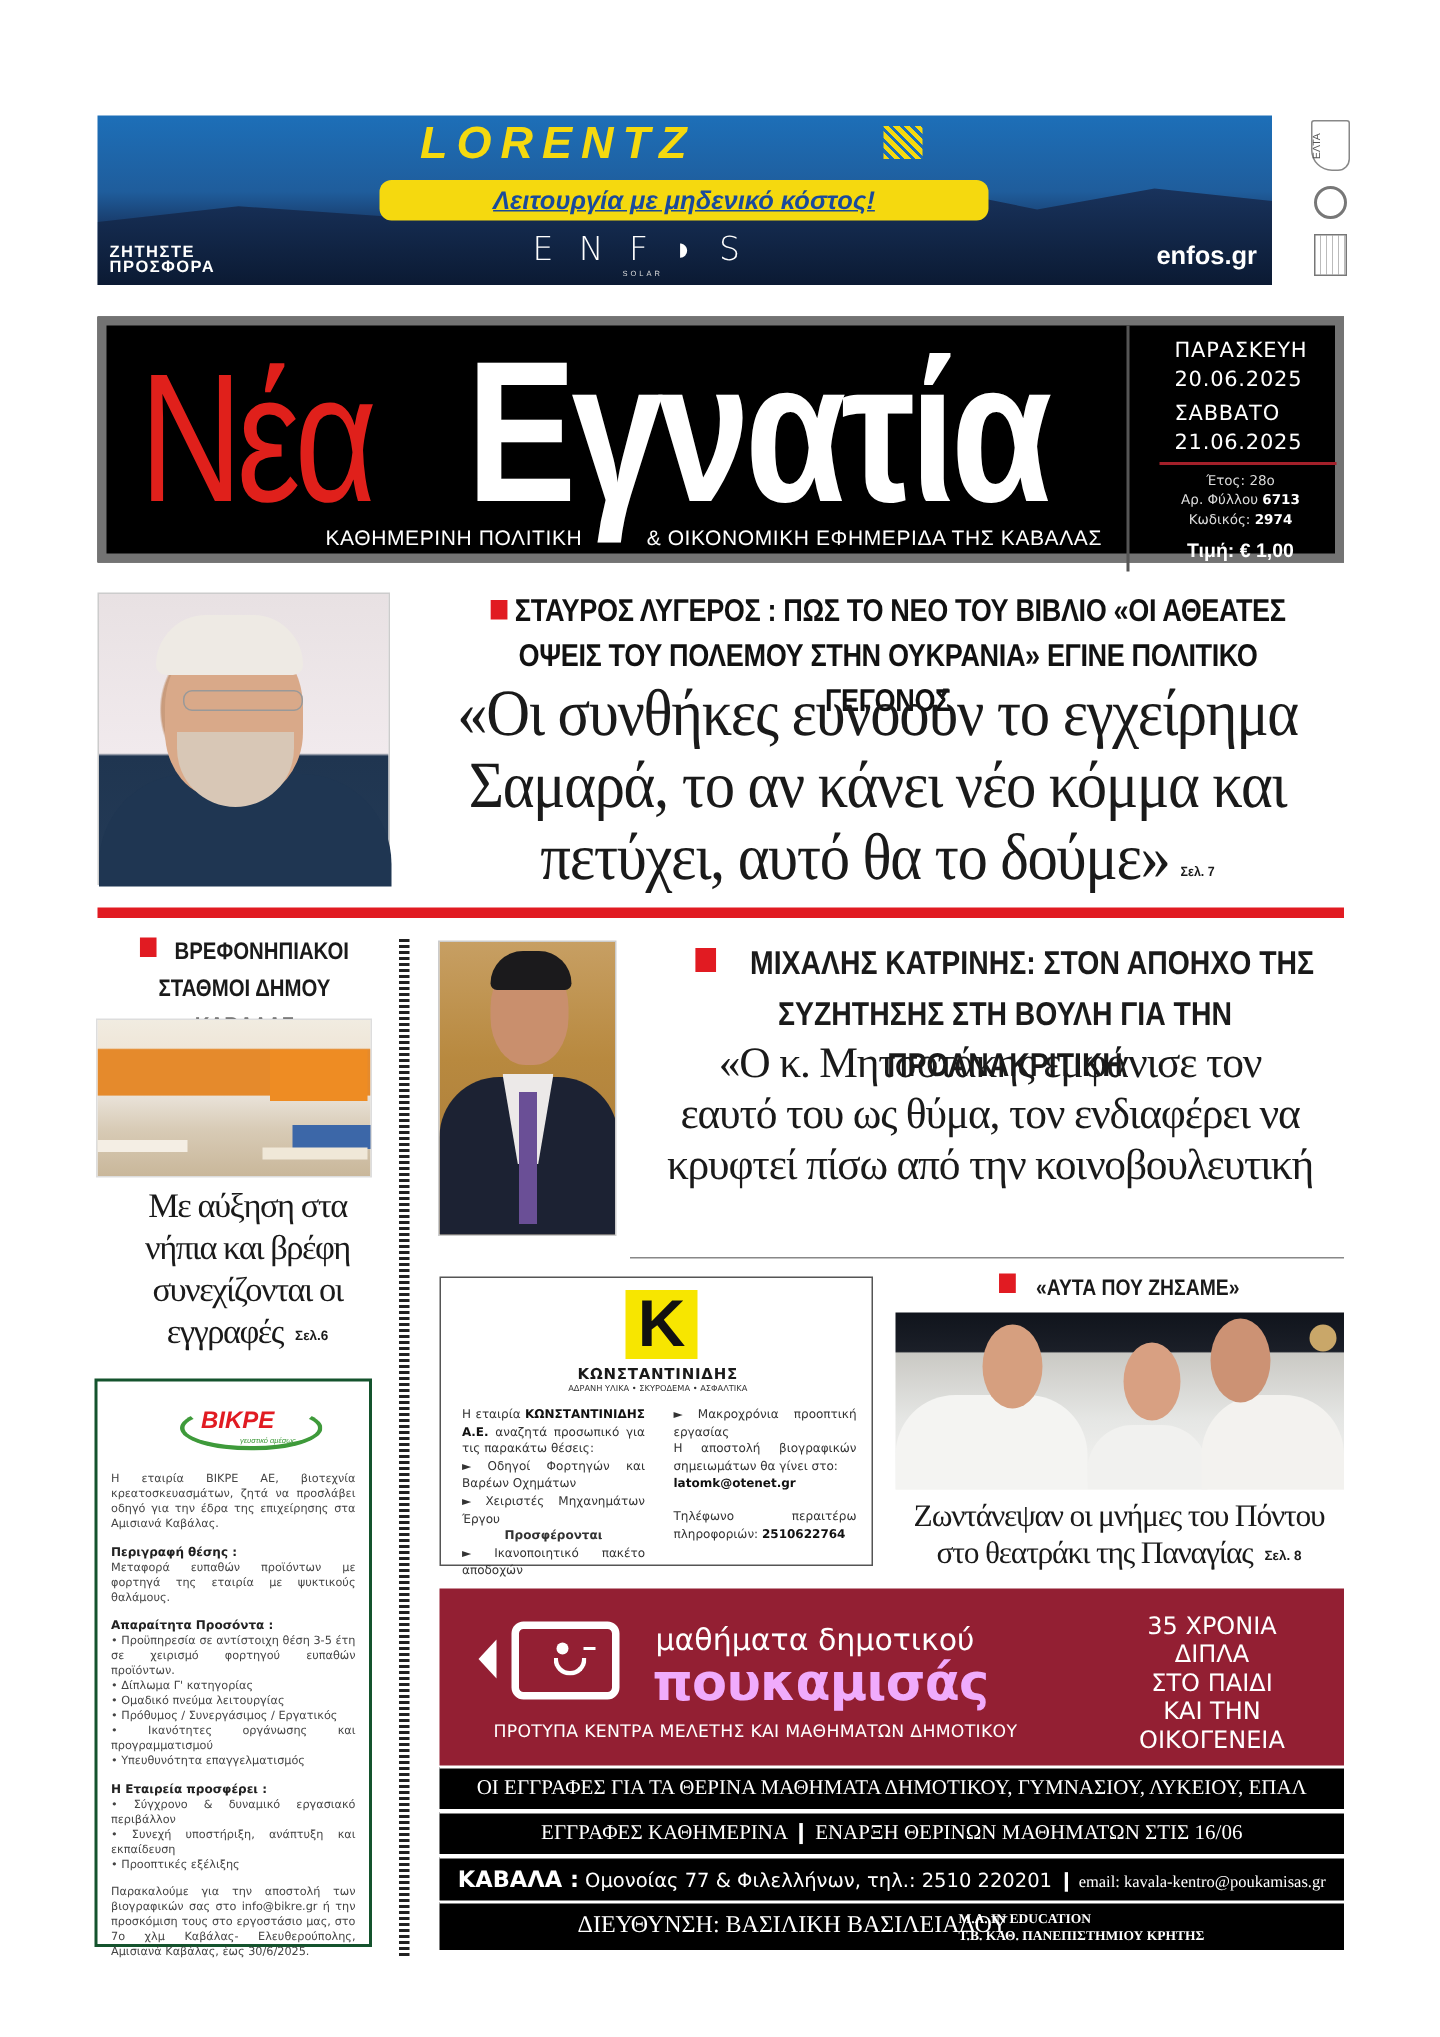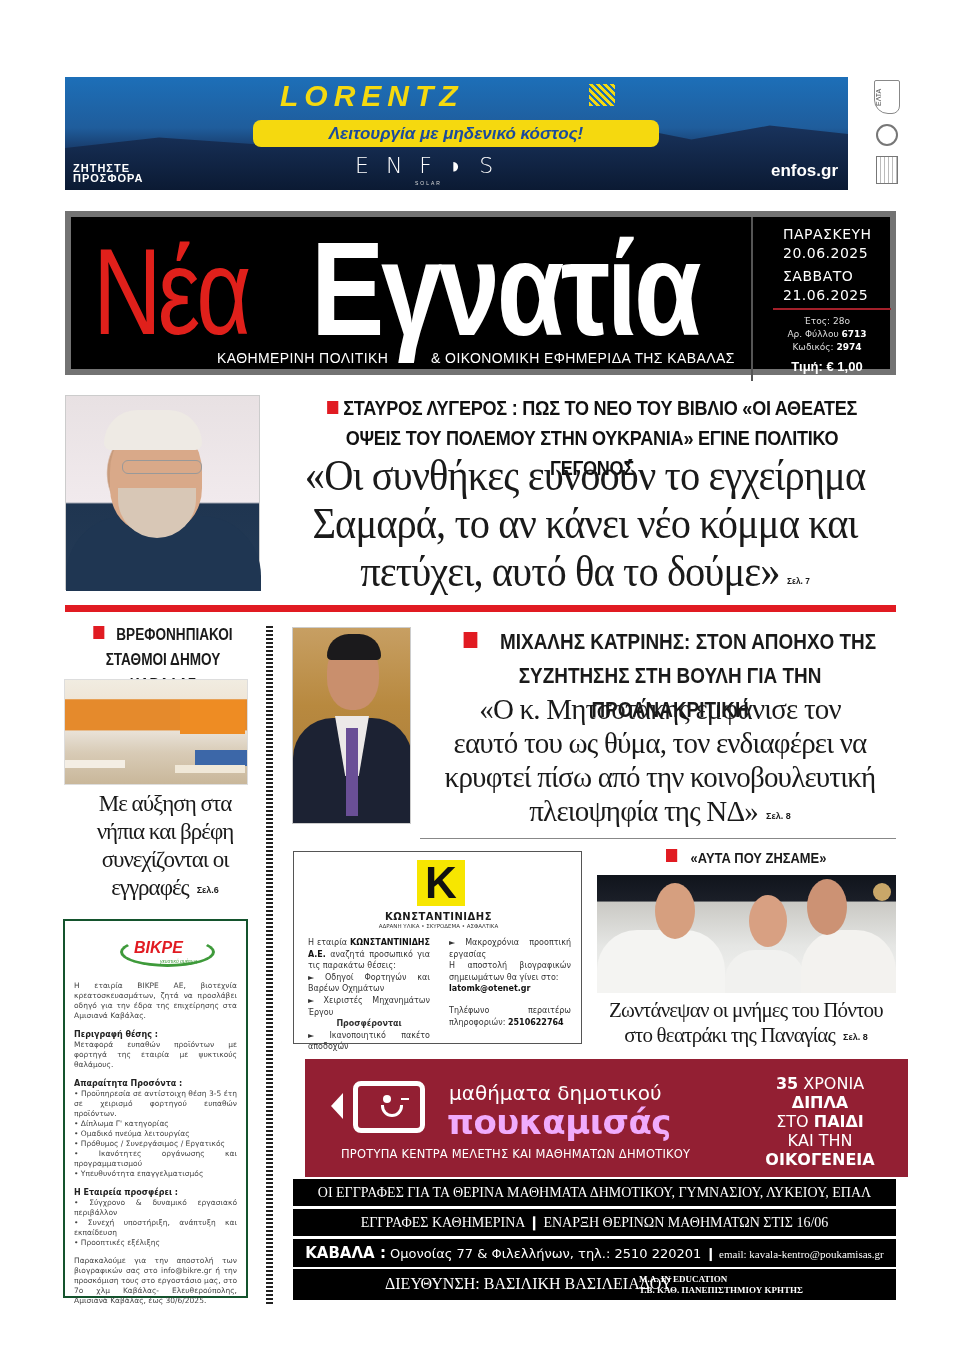--- a/index.html
+++ b/index.html
@@ -4,21 +4,21 @@
 <style>
   * { box-sizing: border-box; margin: 0; padding: 0; }
   body { width: 960px; height: 1358px; background: #fff; position: relative; overflow: hidden; font-family: "Liberation Sans", sans-serif; color: #1a1a1a; }
   .abs { position: absolute; }
 
   
   .top-ad { left: 65px; top: 77px; width: 783px; height: 113px; background: linear-gradient(180deg, #1d6fb8 0%, #1f5d9c 45%, #16305a 70%, #0d1d3a 100%); overflow: hidden; padding-left: 37px; }
   .top-ad .hills { position: absolute; left: 0; right: 0; bottom: 0; height: 70px; background: linear-gradient(180deg, #1a3560, #0b1a33); clip-path: polygon(0 40%, 12% 25%, 25% 35%, 38% 15%, 50% 30%, 63% 20%, 72% 10%, 80% 28%, 90% 8%, 100% 20%, 100% 100%, 0 100%); }
   .top-ad .brand { position: absolute; left: 215px; top: 2px; font: italic 900 30px "Liberation Sans", sans-serif; color: #f5d90f; letter-spacing: 6px; }
   .top-ad .sun { position: absolute; left: 524px; top: 7px; width: 26px; height: 22px; background: repeating-linear-gradient(45deg, #f5d90f 0 3px, #1d6fb8 3px 5px); }
-  .top-ad .pill { position: absolute; left: 188px; top: 43px; width: 406px; height: 27px; background: #f5d90f; border-radius: 8px; font: italic 700 17px "Liberation Sans", sans-serif; color: #1a4a9c; text-align: center; line-height: 27px; }
+  .top-ad .pill { position: absolute; left: 188px; top: 43px; width: 406px; height: 27px; background: #f5d90f; border-radius: 8px; font: italic 700 17px "Liberation Sans", sans-serif; color: #1a4a9c; text-align: center; line-height: 27px; text-decoration: underline; }
   .top-ad .enfos { position: absolute; left: 290px; top: 76px; font: 300 22px "DejaVu Sans", sans-serif; color: #fff; letter-spacing: 17px; }
   .top-ad .solar { position: absolute; left: 350px; top: 103px; font-size: 5px; color: #ddd; letter-spacing: 2px; }
   .top-ad .offer { position: absolute; left: 8px; top: 86px; font: 900 11px/10px "Liberation Sans", sans-serif; color: #fff; letter-spacing: 1px; }
   .top-ad .site { position: absolute; right: 10px; top: 84px; font: 700 17px "Liberation Sans", sans-serif; color: #fff; }
 
   .side-marks { left: 870px; top: 80px; width: 34px; height: 110px; }
   .side-marks .m1 { position:absolute; left: 4px; top: 0; width: 26px; height: 34px; border: 1px solid #888; border-radius: 8px 14px 2px 2px; font-size: 7px; color:#555; writing-mode: vertical-rl; transform: rotate(180deg); text-align:center; }
   .side-marks .m2 { position:absolute; left: 6px; top: 44px; width: 22px; height: 22px; border: 2px solid #777; border-radius: 50%; }
   .side-marks .m3 { position:absolute; left: 6px; top: 76px; width: 22px; height: 28px; border: 1px solid #777; background: repeating-linear-gradient(90deg, #fff 0 3px, #bbb 3px 4px); }
 
@@ -101,31 +101,31 @@
   .pontos-photo .b1 { position:absolute; left: 0; top: 55px; width: 128px; height: 70px; background: #f4f4f2; border-radius: 40px 40px 0 0; }
   .pontos-photo .b2 { position:absolute; left: 128px; top: 75px; width: 80px; height: 50px; background: #f1f1ef; border-radius: 30px 30px 0 0; }
   .pontos-photo .b3 { position:absolute; left: 204px; top: 55px; width: 95px; height: 70px; background: #f3f2ef; border-radius: 40px 40px 0 0; }
   .pontos-photo .h1 { left: 58px; top: 8px; width: 40px; height: 56px; background: #d69f7f; }
   .pontos-photo .h2 { left: 152px; top: 20px; width: 38px; height: 52px; background: #d8a082; }
   .pontos-photo .h3 { left: 210px; top: 4px; width: 40px; height: 56px; background: #cc9274; }
   .pontos-photo .medal { left: 276px; top: 8px; width: 18px; height: 18px; background: #c9a769; }
   .pontos-headline { left: 596px; top: 998px; width: 300px; font: 400 21px/25px "Liberation Serif", serif; text-align: center; letter-spacing: -0.8px; }
 
   
-  .pouk { left: 305px; top: 1059px; width: 603px; height: 118px; background: #931f33; padding-left: 48px; }
+  .pouk { left: 293px; top: 1059px; width: 603px; height: 118px; background: #931f33; padding-left: 48px; }
   .pouk .pencil-tip { position:absolute; left: 26px; top: 34px; width: 0; height: 0; border-top: 13px solid transparent; border-bottom: 13px solid transparent; border-right: 12px solid #fff; }
   .pouk .frame { position:absolute; left: 48px; top: 22px; width: 72px; height: 52px; border: 5px solid #fff; border-radius: 8px; }
   .pouk .eye1 { position:absolute; left: 78px; top: 36px; width: 8px; height: 8px; background: #fff; border-radius: 50%; }
   .pouk .eye2 { position:absolute; left: 96px; top: 39px; width: 8px; height: 2px; background: #fff; }
   .pouk .smile { position:absolute; left: 76px; top: 46px; width: 22px; height: 12px; border: 3px solid #fff; border-top: none; border-radius: 0 0 14px 14px; }
   .pouk .t1 { position:absolute; left: 144px; top: 22px; font: 400 20px "DejaVu Sans", sans-serif; color: #fff; }
   .pouk .t2 { position:absolute; left: 142px; top: 43px; font: 700 34px "DejaVu Sans", sans-serif; color: #f0abfc; letter-spacing: -0.5px; }
   .pouk .t3 { position:absolute; left: 36px; top: 88px; font: 400 11.5px "DejaVu Sans", sans-serif; color: #fff; letter-spacing: 0.2px; }
   .pouk .side { position:absolute; left: 440px; top: 15px; width: 150px; text-align: center; font: 400 16px/19px "DejaVu Sans", sans-serif; color: #fff; }
-  .pouk .side b { font-weight: 700; }
+  .pouk .side b { font-weight: 400; }
 
   .pouk-bar { left: 293px; width: 603px; background: #000; color: #fff; text-align: center; font: 400 14px "Liberation Serif", serif; border-top: 1px solid #fff; }
   .bar1 { top: 1178px; height: 28px; line-height: 28px; transform-origin: left; }
   .bar2 { top: 1208px; height: 28px; line-height: 28px; }
   .bar3 { top: 1238px; height: 29px; line-height: 29px; font-family: "DejaVu Sans", sans-serif; font-size: 13px; }
   .bar3 .city { font-weight: 700; font-size: 15px; }
   .bar3 .email { font-family: "Liberation Serif", serif; font-size: 11px; }
   .bar4 { top: 1268px; height: 32px; }
   .bar4 .dir { position:absolute; left: 92px; top: 6px; font: 400 16px "Liberation Serif", serif; }
   .bar4 .cred { position:absolute; left: 346px; top: 5px; font: 700 9px/11px "Liberation Serif", serif; text-align: left; }
@@ -244,21 +244,20 @@
   <div class="hairk"></div>
 </div>
 <div class="abs katrinis-kicker">
   <div><span class="red-sq" style="width:16px;height:16px;margin-right:26px"></span><span>ΜΙΧΑΛΗΣ ΚΑΤΡΙΝΗΣ: ΣΤΟΝ ΑΠΟΗΧΟ ΤΗΣ</span></div>
   <div>ΣΥΖΗΤΗΣΗΣ ΣΤΗ ΒΟΥΛΗ ΓΙΑ ΤΗΝ ΠΡΟΑΝΑΚΡΙΤΙΚΗ</div>
 </div>
 <div class="abs katrinis-headline">
   <div>«Ο κ. Μητσοτάκης εμφάνισε τον</div>
   <div>εαυτό του ως θύμα, τον ενδιαφέρει να</div>
   <div>κρυφτεί πίσω από την κοινοβουλευτική</div>
-  <div><span>πλειοψηφία της ΝΔ»</span><span class="pageref">Σελ. 8</span></div>
 </div>
 <div class="abs gray-rule"></div>
 
 <div class="abs konst-ad">
   <div class="konst-logo">K</div>
   <div class="konst-name">ΚΩΝΣΤΑΝΤΙΝΙΔΗΣ</div>
   <div class="konst-sub">ΑΔΡΑΝΗ ΥΛΙΚΑ • ΣΚΥΡΟΔΕΜΑ • ΑΣΦΑΛΤΙΚΑ</div>
   <div class="konst-col" style="left:14px">
     <span>Η εταιρία</span> <b>ΚΩΝΣΤΑΝΤΙΝΙΔΗΣ Α.Ε.</b> <span>αναζητά προσωπικό για τις παρακάτω θέσεις:</span>
     <div>► Οδηγοί Φορτηγών και Βαρέων Οχημάτων</div>

